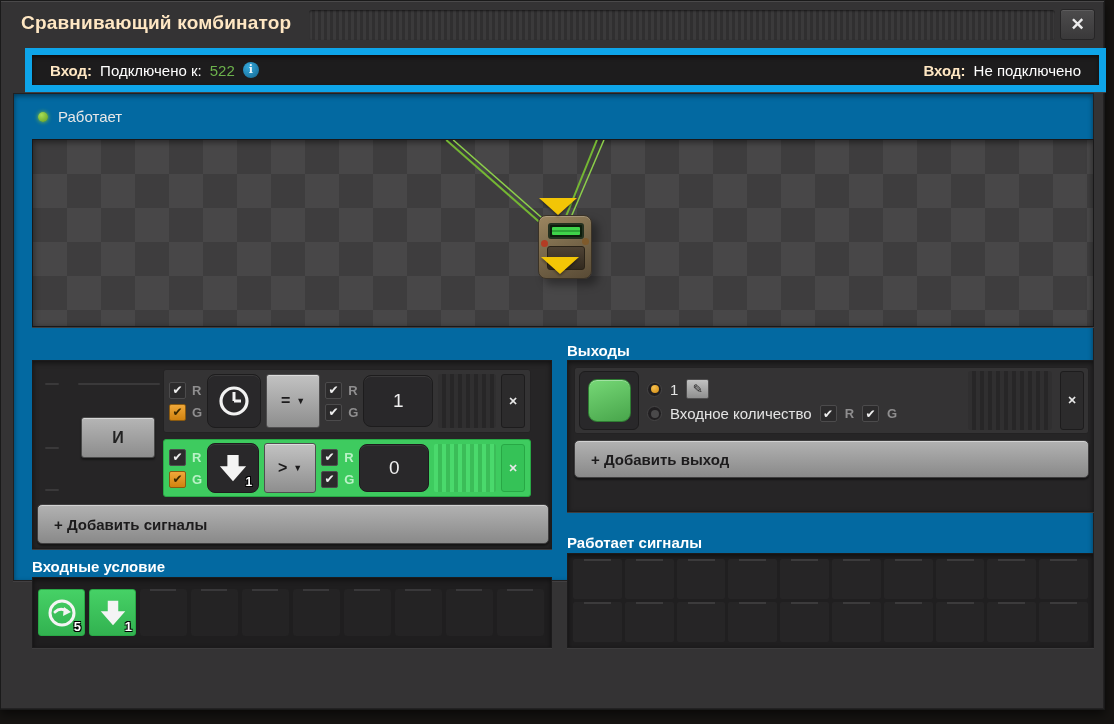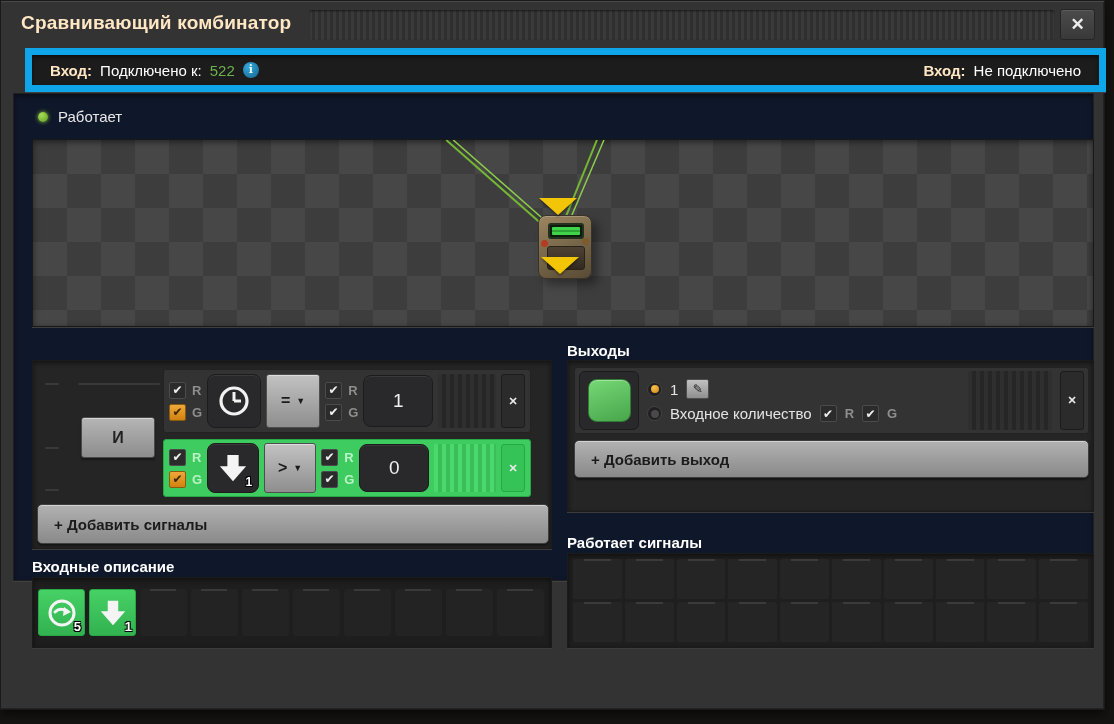--- a/index.html
+++ b/index.html
@@ -27,21 +27,21 @@
     display:flex; align-items:center; justify-content:space-between; padding:15px 18px; }
   .conn-left, .conn-right { display:flex; align-items:center; gap:8px; font-size:15px; }
   .conn-label { color:#ffe7c3; font-weight:bold; }
   .conn-text { color:#ffffff; }
   .conn-count { color:#6cb14c; }
   .info-icon { width:16px; height:16px; border-radius:50%; background:radial-gradient(circle at 35% 30%, #34a9dc, #14668f);
     color:#eaf6fc; font-size:11px; font-weight:bold; text-align:center; line-height:16px; font-family:"DejaVu Serif", serif; }
 
   
   .content { position:absolute; left:12px; top:92px; width:1081px; height:488px;
-    background:#0f172a; border:1px solid #212021; box-shadow: inset 0 2px 5px rgba(0,0,0,.45), 0 1px 0 #413f41; }
+    background:#0369a1; border:1px solid #212021; box-shadow: inset 0 2px 5px rgba(0,0,0,.45), 0 1px 0 #413f41; }
 
   .status-row { position:absolute; left:24px; top:14px; display:flex; align-items:center; gap:10px; }
   .status-dot { width:10px; height:10px; border-radius:50%; background:radial-gradient(circle at 35% 30%, #a8de55, #5f9c22);
     box-shadow:0 0 4px #87c43a; }
   .status-text { color:#e8e8e8; font-size:15px; }
 
   
   .preview { position:absolute; left:18px; top:45px; width:1062px; height:188px;
     border:1px solid #191819; box-shadow: inset 0 2px 6px rgba(0,0,0,.5), 0 1px 0 #3f3e3f;
     background-color:#434243;
@@ -326,21 +326,21 @@
         <div class="x-btn green">
           <span>✕</span>
         </div>
       </div>
 
       <div class="add-btn add-cond-btn">
         <span>+ Добавить сигналы</span>
       </div>
     </div>
 
-    <div class="sec-title" style="left:18px; top:464px;">Входные описание</div>
+    <div class="sec-title" style="left:18px; top:464px;">Входные условие</div>
     <div class="panel input-signals-panel">
       <div class="slot filled">
         <svg width="32" height="32" viewBox="0 0 32 32">
           <circle cx="16" cy="16" r="12" fill="none" stroke="#f4f4f4" stroke-width="3"></circle>
           <path d="M9 15 q5 -5 12 -1" fill="none" stroke="#f4f4f4" stroke-width="3" stroke-linecap="round"></path>
           <polygon points="18,10 25,15 17,19" fill="#f4f4f4"></polygon>
         </svg>
         <span class="slot-count">5</span>
       </div>
       <div class="slot filled">

